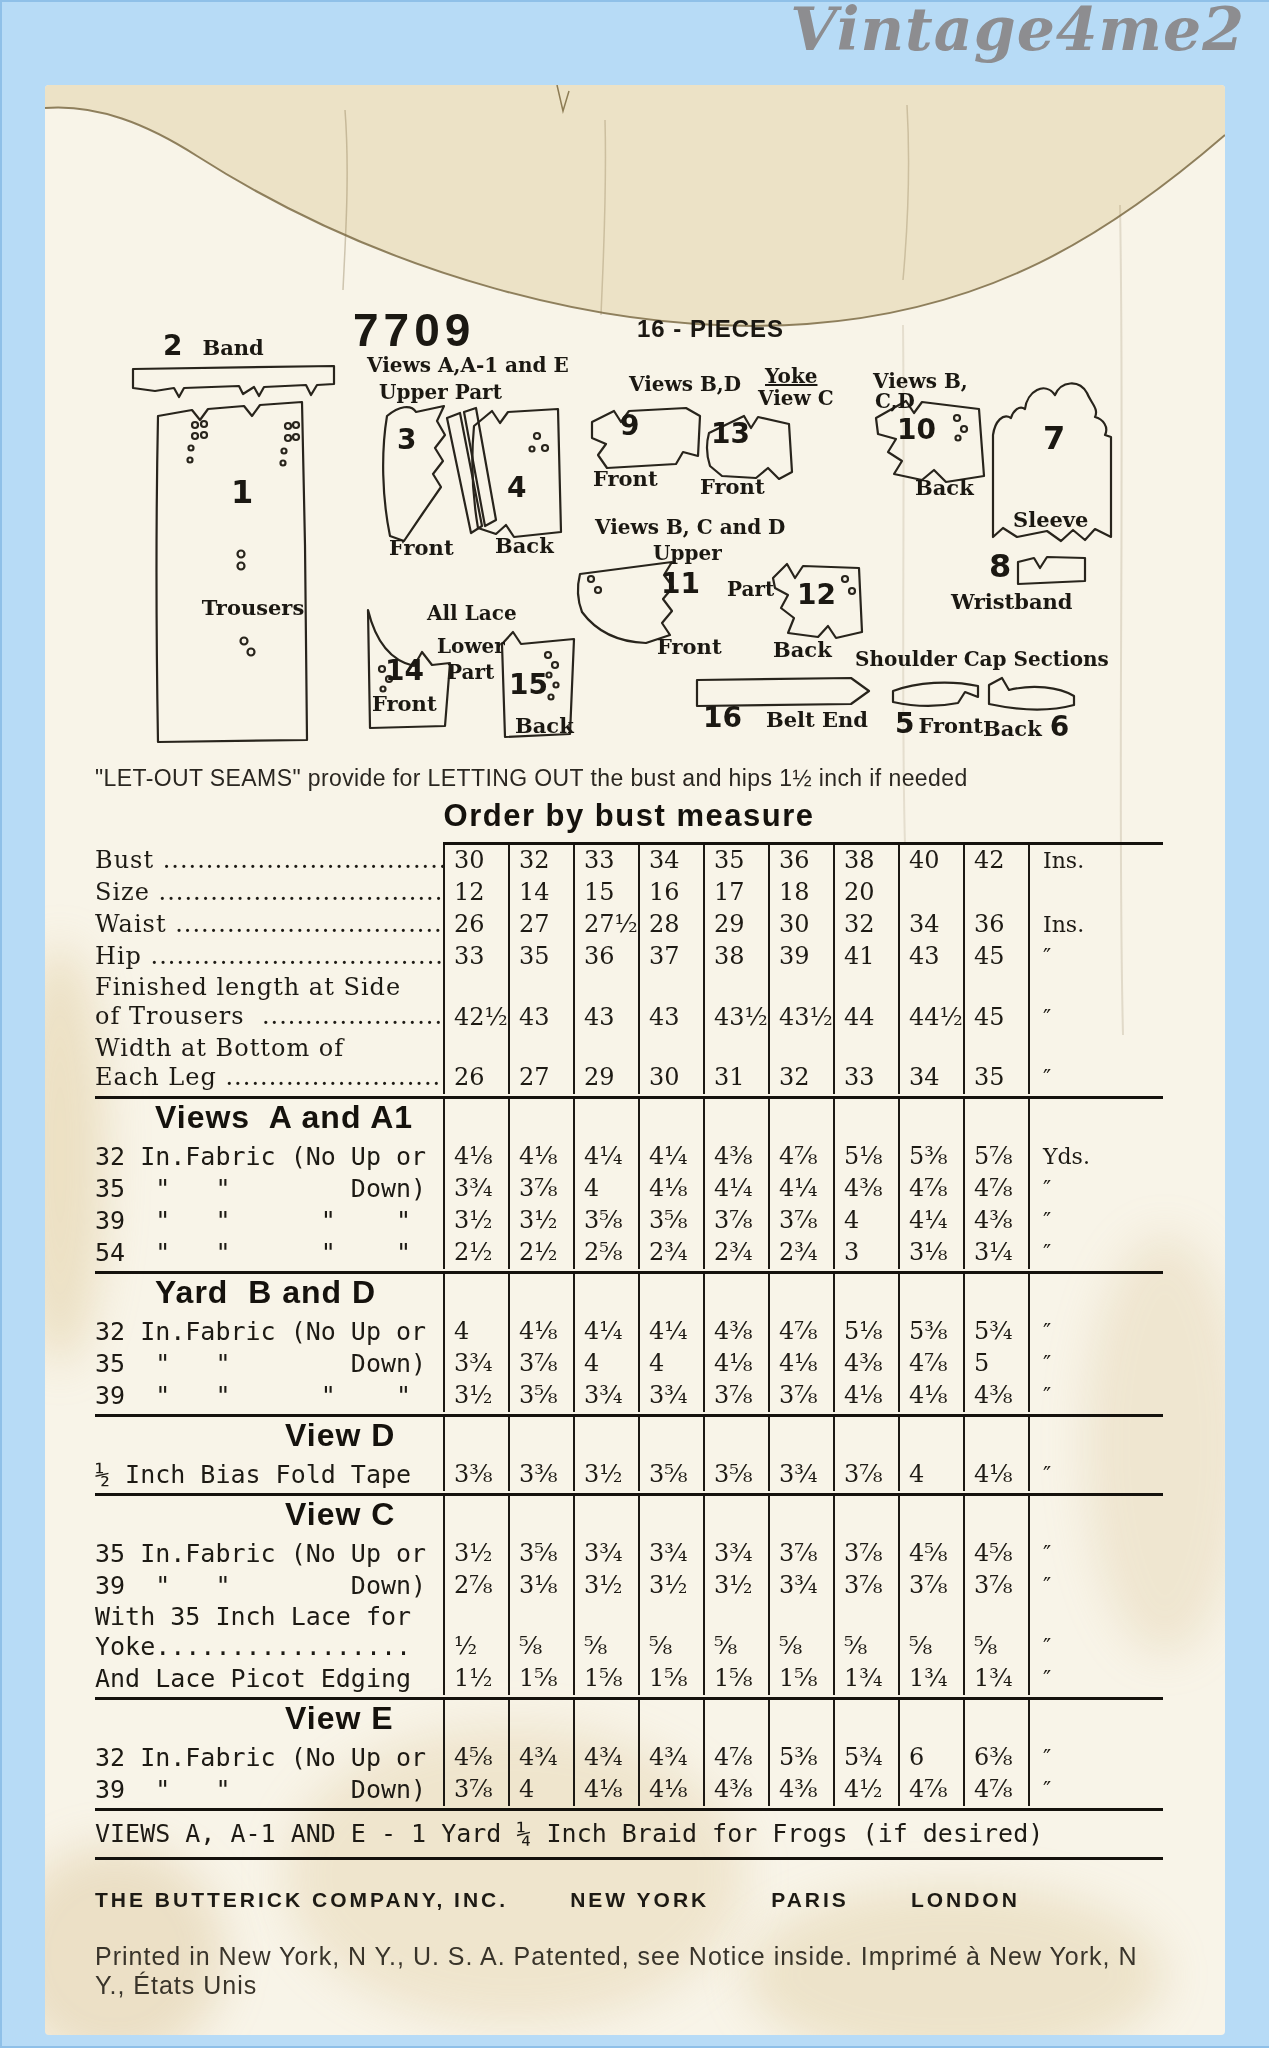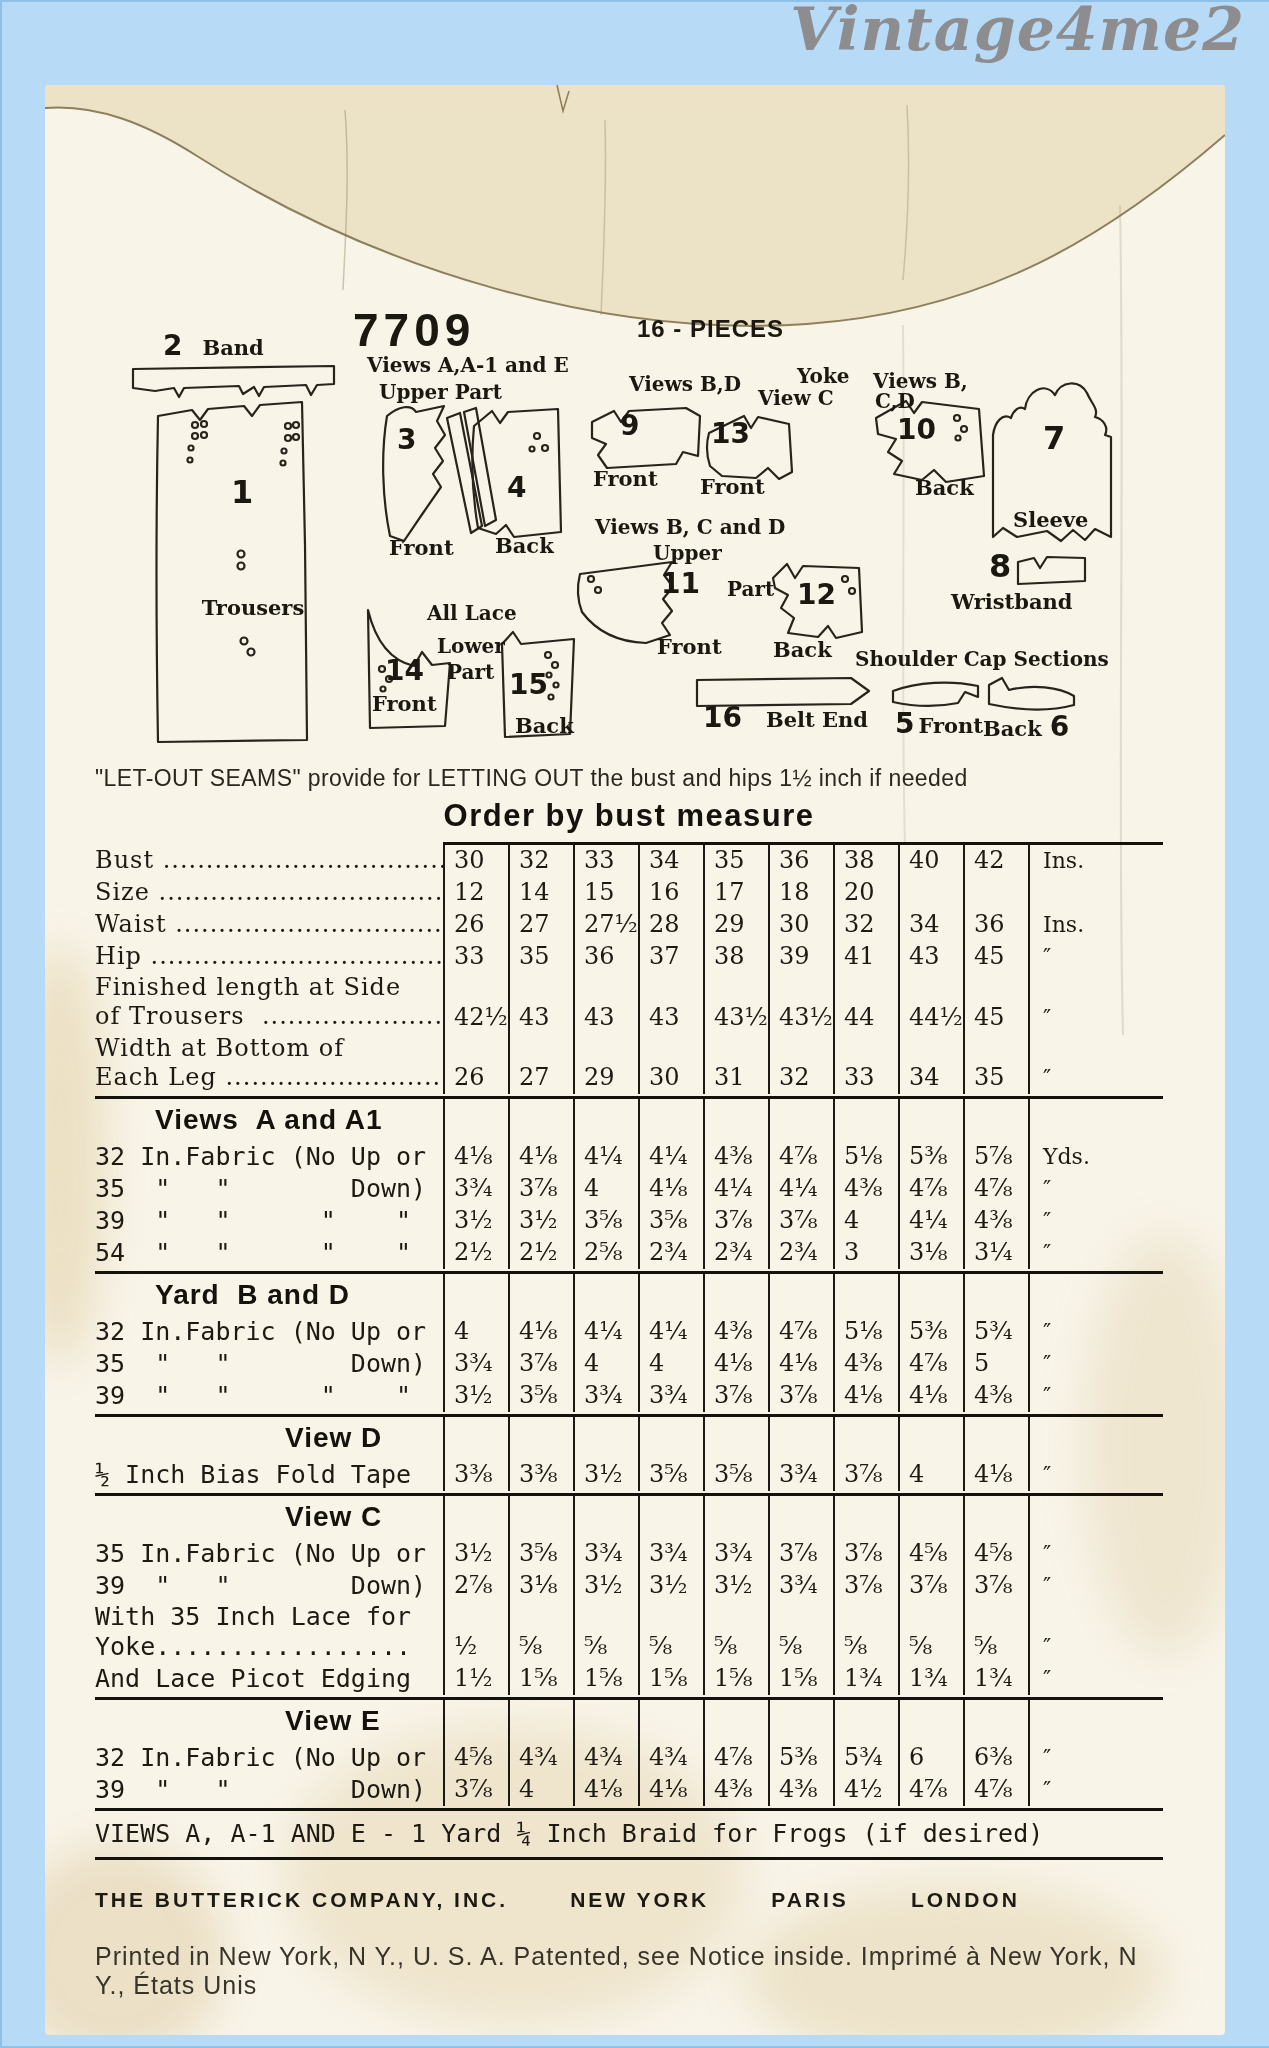--- a/index.html
+++ b/index.html
@@ -30,21 +30,21 @@
   .mt-row{display:grid;grid-template-columns:348px repeat(9,65px) minmax(0,1fr);min-height:32px;align-items:end;}
   .mt-hrow{min-height:42px;}
   .mt-cell{height:100%;display:flex;align-items:flex-end;box-sizing:border-box;}
   .v{border-left:2px solid #1c1914;}
   .mt-labelcell{overflow:hidden;white-space:pre;padding-bottom:2px;}
   .serif{font-family:"DejaVu Serif",serif;font-size:24px;letter-spacing:1px;line-height:1.22;}
   .mono{font-family:"DejaVu Sans Mono","Liberation Mono",monospace;font-size:25px;line-height:1.18;}
   .mt-val{font-family:"DejaVu Serif",serif;font-size:24px;padding:0 0 3px 9px;}
   .mt-unit{font-family:"DejaVu Serif",serif;font-size:22px;padding:0 0 4px 13px;}
   .mt-sep{border-top:3px solid #15120d;margin:2px 0 0 0;}
-  .mt-heading{font-family:"Liberation Sans",sans-serif;font-weight:700;font-size:28px;letter-spacing:1px;
+  .mt-heading{font-family:"Liberation Sans",sans-serif;font-weight:700;font-size:32px;letter-spacing:1px;
         margin-left:60px;padding-bottom:3px;color:#15120d;}
   .mt-heading.centered{margin-left:190px;}
   .mt-span{font-family:"DejaVu Sans Mono","Liberation Mono",monospace;font-size:25px;padding:4px 0 6px 0;white-space:pre;}
   .braid{border-top:3px solid #15120d;border-bottom:3px solid #15120d;margin-top:2px;padding:8px 0 9px 0;
         font-family:"DejaVu Sans Mono","Liberation Mono",monospace;font-size:25px;white-space:pre;}
   .publisher{display:flex;align-items:baseline;margin-top:28px;font-family:"Liberation Sans",sans-serif;
         font-weight:700;font-size:21px;letter-spacing:3px;color:#1d1a14;}
   .publisher .city{margin-left:62px;}
   .printed{margin-top:30px;font-family:"Liberation Sans",sans-serif;font-size:25px;letter-spacing:1px;color:#39342a;}
 </style>
@@ -146,21 +146,21 @@
     <div class="diagram">
       <div class="dl grp" style="left:118px;top:244px;gap:20px;">
         <span class="pnum">2</span>
         <span class="plbl">Band</span>
       </div>
       <div class="dl brand" style="left:308px;top:218px;">7709</div>
       <div class="dl hdr" style="left:312px;top:268px;margin-left:10px;">Views A,A-1 and E</div>
       <div class="dl hdr" style="left:334px;top:295px;">Upper  Part</div>
       <div class="dl pieces" style="left:592px;top:230px;">16 - PIECES</div>
       <div class="dl hdr" style="left:584px;top:287px;">Views B,D</div>
-      <div class="dl hdr" style="left:752px;top:279px;">Yoke</div>
+      <div class="dl hdr" style="left:720px;top:279px;text-decoration:underline;">Yoke</div>
       <div class="dl hdr" style="left:713px;top:301px;">View  C</div>
       <div class="dl hdr" style="left:828px;top:284px;">Views B,</div>
       <div class="dl hdr" style="left:830px;top:304px;">C,D</div>
       <div class="dl pnumL" style="left:186px;top:388px;">1</div>
       <div class="dl plbl" style="left:152px;top:510px;width:112px;text-align:center;">Trousers</div>
       <div class="dl pnum" style="left:352px;top:338px;">3</div>
       <div class="dl plbl" style="left:344px;top:450px;">Front</div>
       <div class="dl pnum" style="left:462px;top:386px;">4</div>
       <div class="dl plbl" style="left:450px;top:448px;">Back</div>
       <div class="dl pnum" style="left:575px;top:324px;">9</div>

